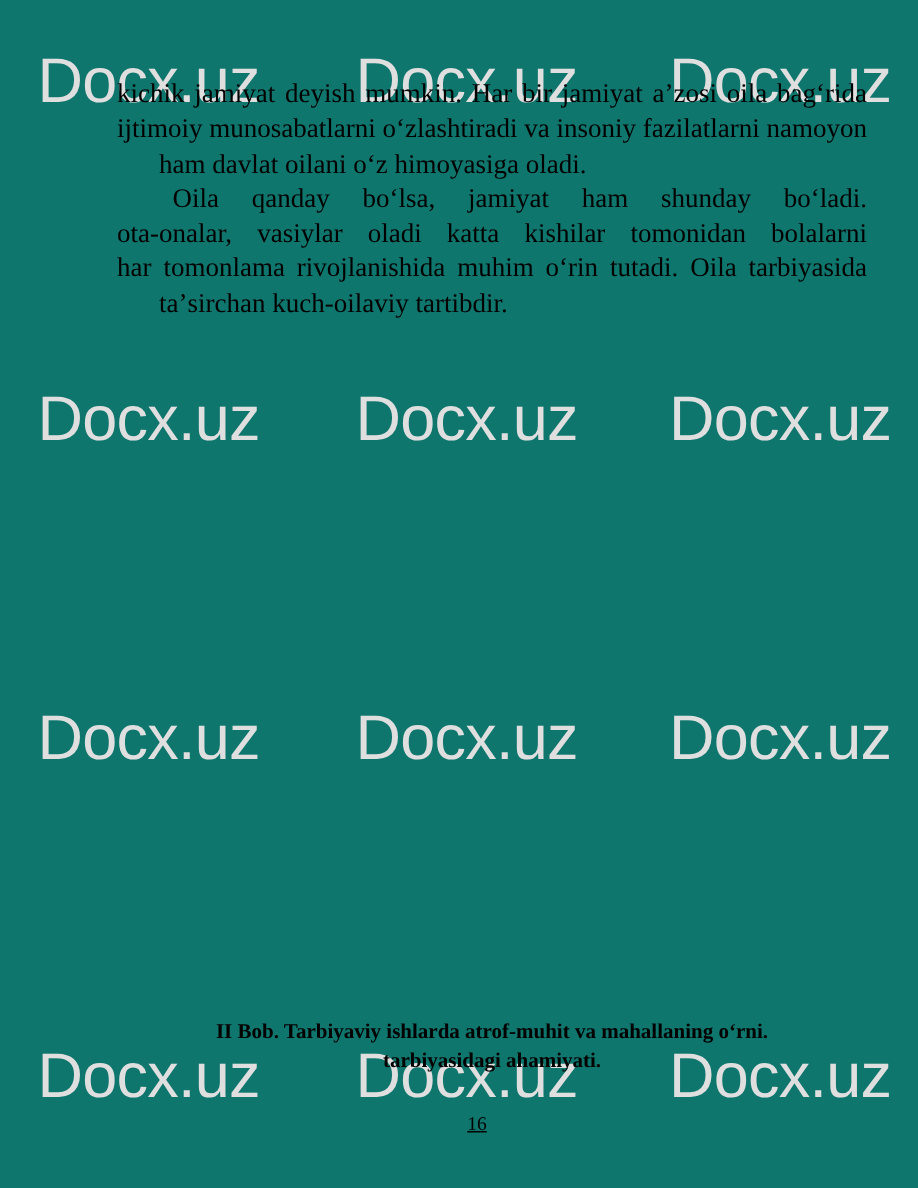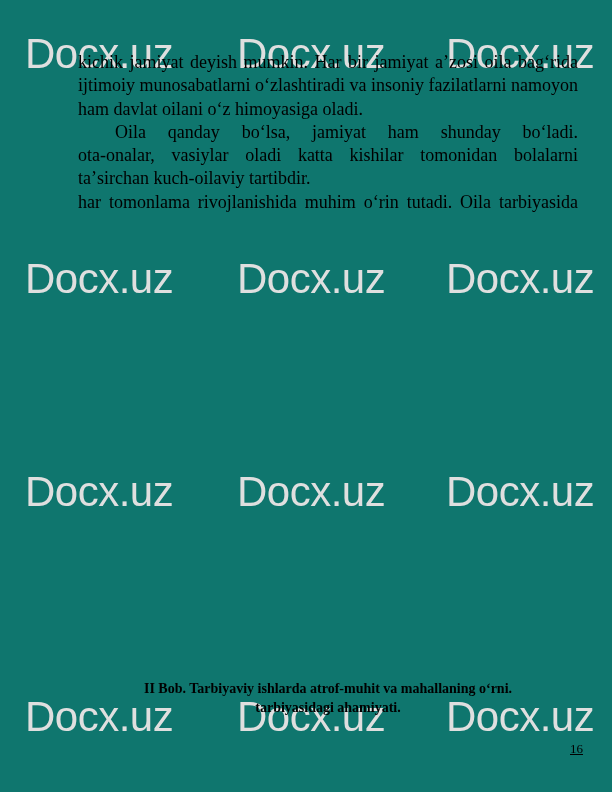--- a/index.html
+++ b/index.html
@@ -45,44 +45,45 @@
   }
   .tline {
     text-align: justify;
     text-align-last: justify;
     white-space: normal;
     overflow: hidden;
     height: 23.3px;
   }
   .tline.para-end {
     text-align-last: left;
+    margin-left: 28px;
   }
   .tline.indent {
     text-indent: 37px;
   }
   
   .heading {
     position: absolute;
     left: 78px;
     top: 680px;
     width: 500px;
     z-index: 1;
     text-align: center;
     font-weight: bold;
     font-size: 14px;
     line-height: 18.6px;
   }
   
   .pagenum {
     position: absolute;
-    left: 83px;
+    left: 68px;
     top: 741px;
     width: 500px;
     z-index: 1;
-    text-align: right;
+    text-align: center;
     font-size: 13px;
     line-height: 15px;
     text-decoration: underline;
   }
 </style>
 </head>
 <body>
 
 <div class="page">
 
@@ -104,22 +105,22 @@
     <div class="wm" style="left:446px; top:696px;">Docx.uz</div>
   </div>
 
   <div class="textblock">
     <div class="tline">kichik jamiyat deyish mumkin. Har bir jamiyat aʼzosi oila bagʻrida voyaga yetadi,</div>
     <div class="tline">ijtimoiy munosabatlarni oʻzlashtiradi va insoniy fazilatlarni namoyon etadi. Mahalla</div>
     <div class="tline para-end">ham davlat oilani oʻz himoyasiga oladi.</div>
 
     <div class="tline indent">Oila qanday boʻlsa, jamiyat ham shunday boʻladi. Mamlakatimizda milliy</div>
     <div class="tline">ota-onalar, vasiylar oladi katta kishilar tomonidan bolalarni tarbiyalash, yosh avlodning</div>
+    <div class="tline">har tomonlama rivojlanishida muhim oʻrin tutadi. Oila tarbiyasida doimiy tarbiyaviy</div>
     <div class="tline para-end">taʼsirchan kuch-oilaviy tartibdir.</div>
-    <div class="tline">har tomonlama rivojlanishida muhim oʻrin tutadi. Oila tarbiyasida doimiy tarbiyaviy</div>
   </div>
 
   <div class="heading">
     <div>II Bob. Tarbiyaviy ishlarda atrof-muhit va mahallaning oʻrni.</div>
     <div>tarbiyasidagi ahamiyati.</div>
   </div>
 
   <div class="pagenum">16</div>
 
 </div>

